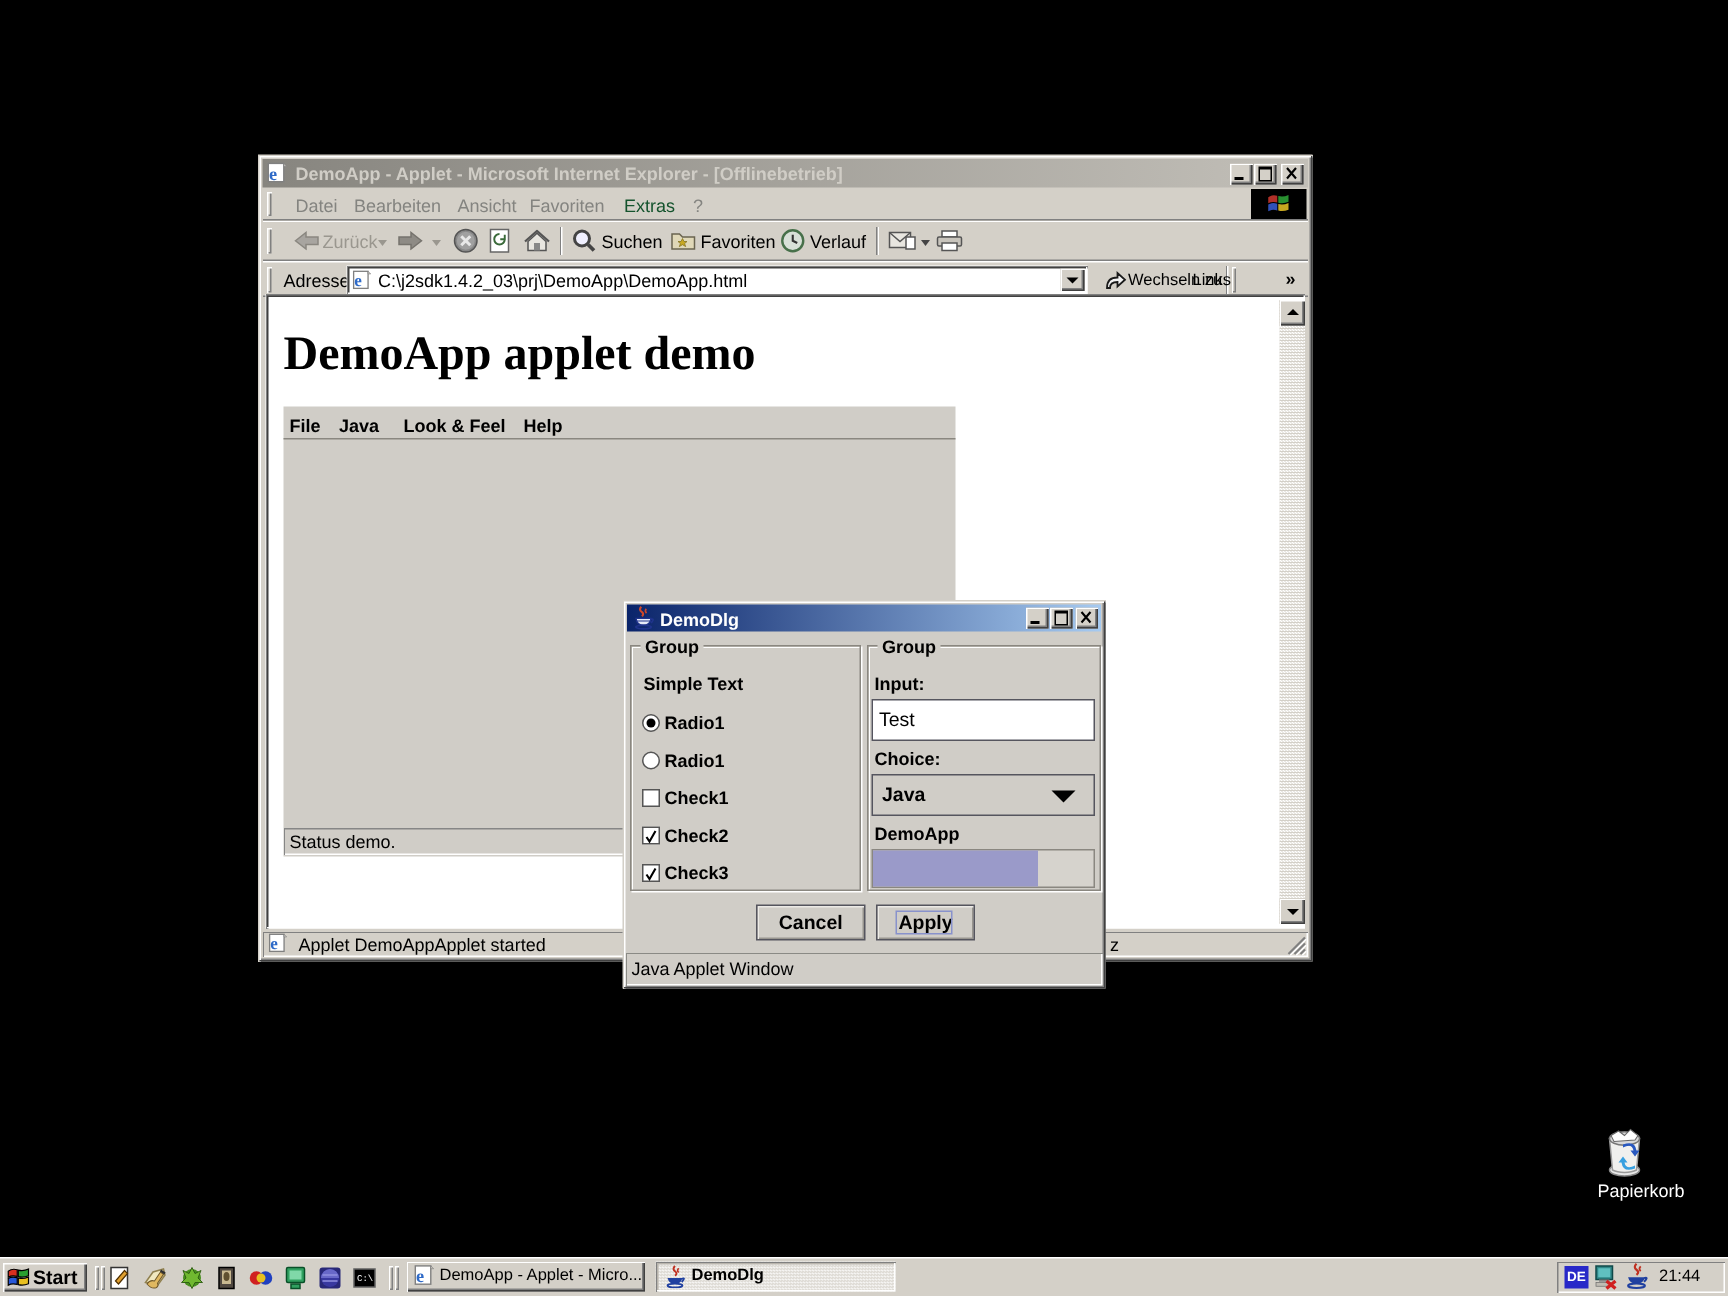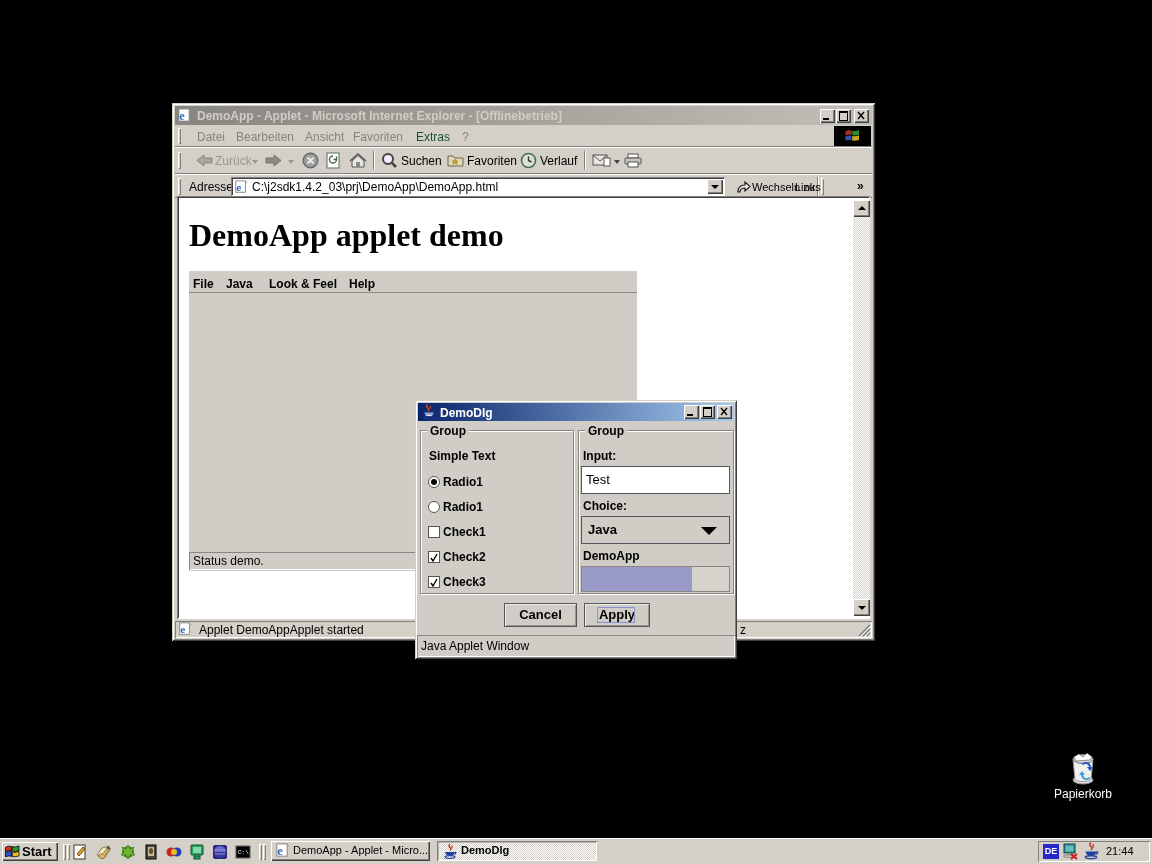--- a/index.html
+++ b/index.html
@@ -108,21 +108,21 @@
 <div class="abs" style="left:1106px;top:845px;font-size:11px;">21:44</div>
 
 <svg class="abs" style="left:1069px;top:751px;" width="28" height="34" viewBox="0 0 28 34">
   <ellipse cx="14" cy="29" rx="10" ry="4" fill="#e8e8e8" stroke="#888"></ellipse>
   <path d="M4 8 L6 29 a10 4 0 0 0 16 0 L24 8 z" fill="#f0f0ee" stroke="#999"></path>
   <ellipse cx="14" cy="8" rx="10" ry="4.5" fill="#d8d8d8" stroke="#777"></ellipse>
   <path d="M5 6 l5 -3 4 3 4 -4 5 4 -2 3 -14 1 z" fill="#fff" stroke="#666" stroke-width="0.7"></path>
   <path d="M13 14 q6 -3 7 2 l-2 0 3 4 3 -4 -2 0 q-1 -7 -9 -4z" fill="#2858c0"></path>
   <path d="M21 26 q-6 3 -7 -2 l2 0 -3 -4 -3 4 2 0 q1 7 9 4z" fill="#38a0e0"></path>
 </svg>
-<div class="abs" style="left:1043px;top:787px;width:80px;text-align:center;color:#fff;font-size:12px;">Papierkorb</div>
+<div class="abs" style="left:1043px;top:787px;width:80px;text-align:right;color:#fff;font-size:12px;">Papierkorb</div>
 
 <div id="iewin" class="abs face raisedwin" style="left:172px;top:103px;width:703px;height:538px;">
 
   <div class="abs" style="left:3px;top:3px;width:697px;height:19px;background:linear-gradient(to right,#87857f,#c2bfb8);">
     <svg class="abs" style="left:2px;top:2px" width="15" height="15" viewBox="0 0 16 16">
       <rect x="2" y="1" width="11" height="13" fill="#fff" stroke="#808080"></rect>
       <path d="M13 1 l2 2 -2 0 z" fill="#d4d0c8" stroke="#808080" stroke-width="0.5"></path>
       <text x="2.5" y="12.5" font-size="13" font-weight="bold" fill="#2e6ac8" font-family="Liberation Serif">e</text>
     </svg>
     <span style="position:absolute;left:22px;top:3px;font-weight:bold;font-size:12px;color:#d0cdc6;white-space:nowrap;">DemoApp - Applet - Microsoft Internet Explorer - [Offlinebetrieb]</span>

